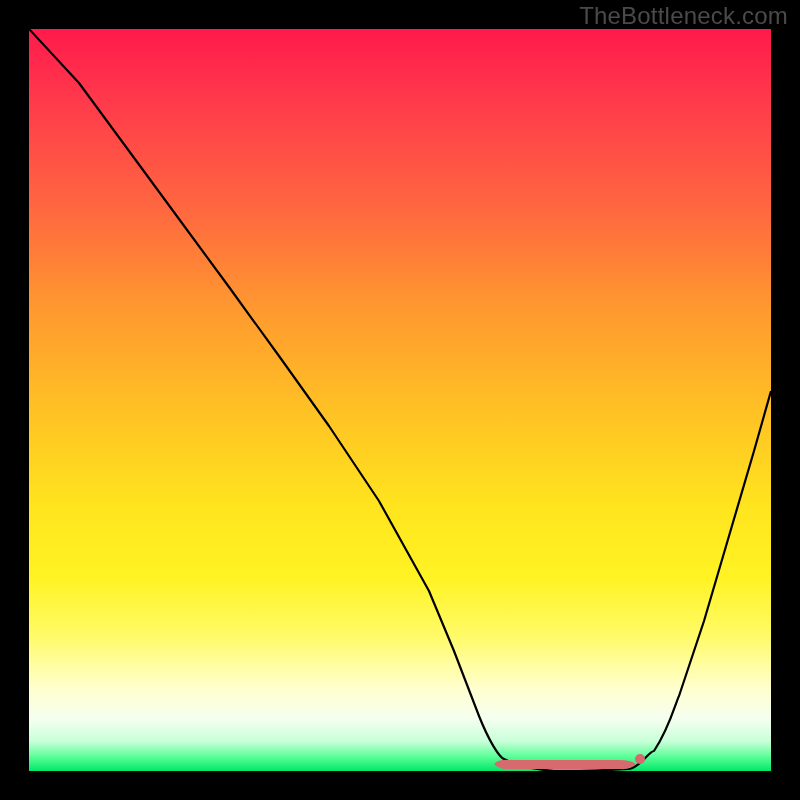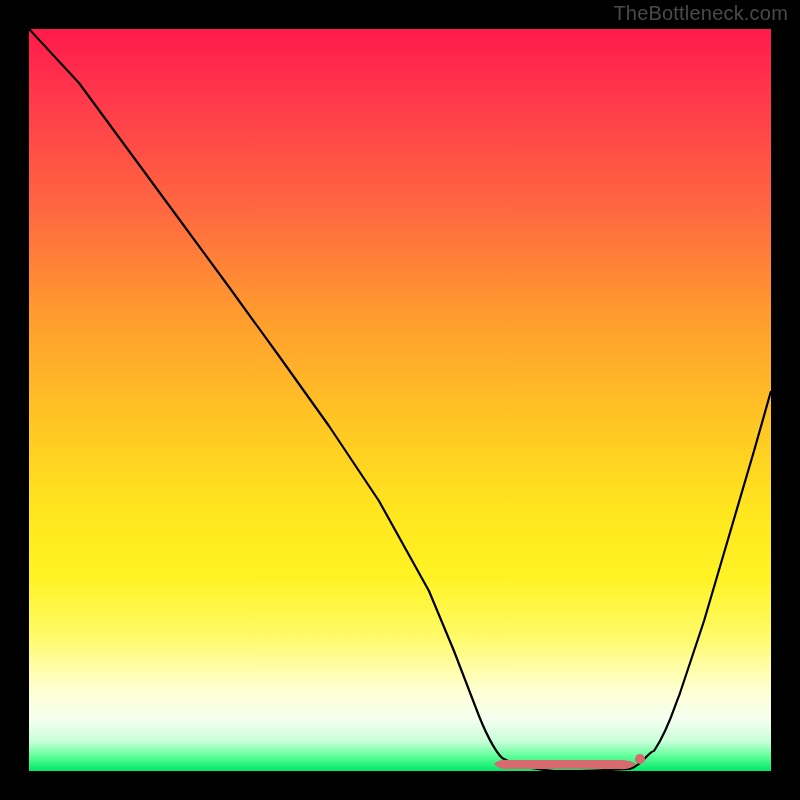--- a/index.html
+++ b/index.html
@@ -14,21 +14,21 @@
   .outer {
     position: absolute;
     inset: 0;
     background: #000;
   }
   .watermark {
     position: absolute;
     top: 2px;
     right: 12px;
     color: #4a4a4a;
-    font-size: 20px;
+    font-size: 24px;
     font-weight: 400;
     letter-spacing: 0.2px;
   }
   .plot {
     position: absolute;
     left: 29px;
     top: 29px;
     width: 742px;
     height: 742px;
     overflow: hidden;

